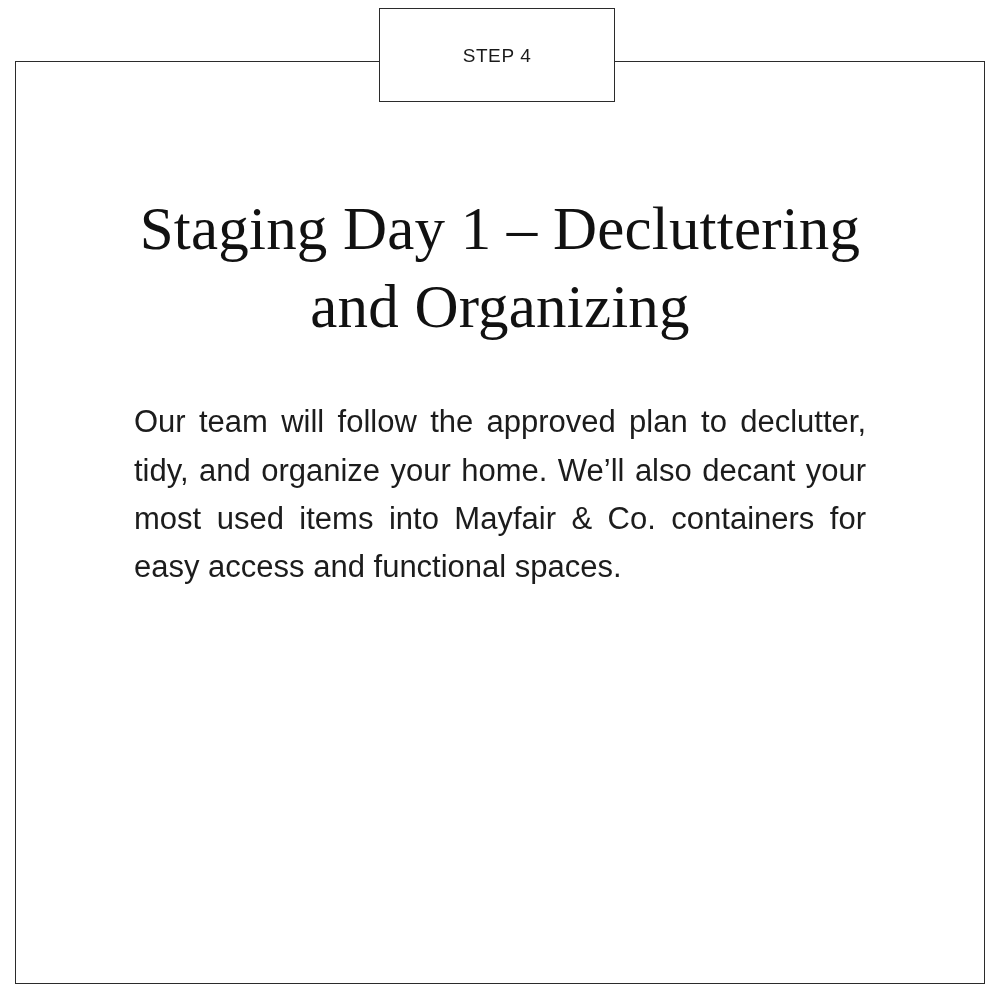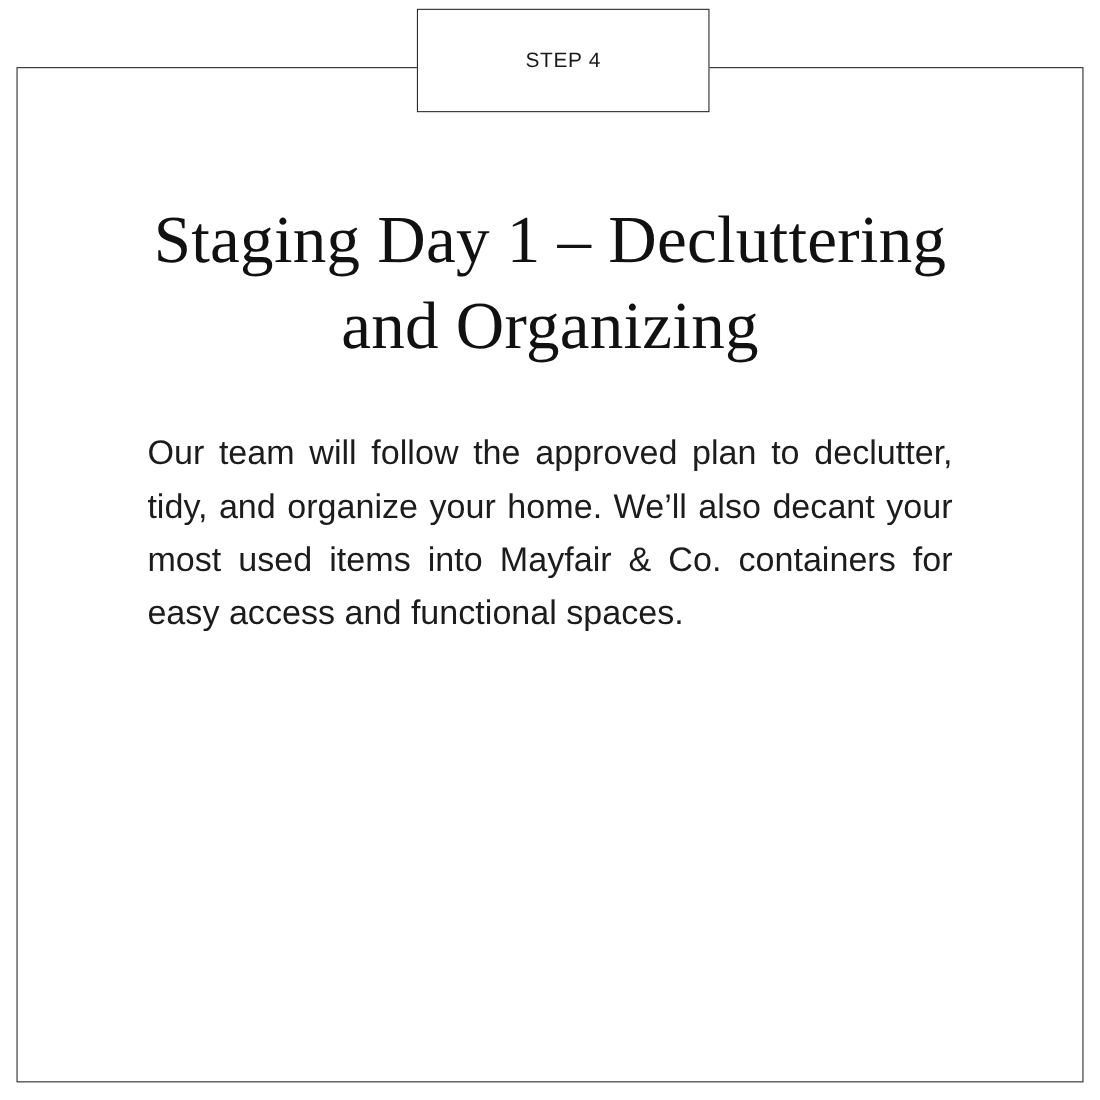--- a/index.html
+++ b/index.html
@@ -32,21 +32,21 @@
     border: 1px solid #2b2b2b;
     box-sizing: border-box;
     background: #ffffff;
   }
 
   
   .step-tab {
     position: absolute;
     left: 379px;
     top: 8px;
-    width: 266px;
+    width: 236px;
     height: 94px;
     border: 1px solid #2b2b2b;
     box-sizing: border-box;
     background: #ffffff;
     display: flex;
     align-items: center;
     justify-content: center;
     z-index: 3;
   }
   .step-tab-label {
@@ -65,21 +65,21 @@
     top: 56px;
     width: 232px;
     height: 12px;
     background: #ffffff;
     z-index: 2;
   }
 
   .content {
     position: absolute;
     left: 115px;
-    top: 180px;
+    top: 190px;
     width: 770px;
   }
 
   .title {
     font-family: "Liberation Serif", serif;
     font-size: 61px;
     line-height: 1.28;
     text-align: center;
     color: #111111;
     margin: 0 0 52px 0;

